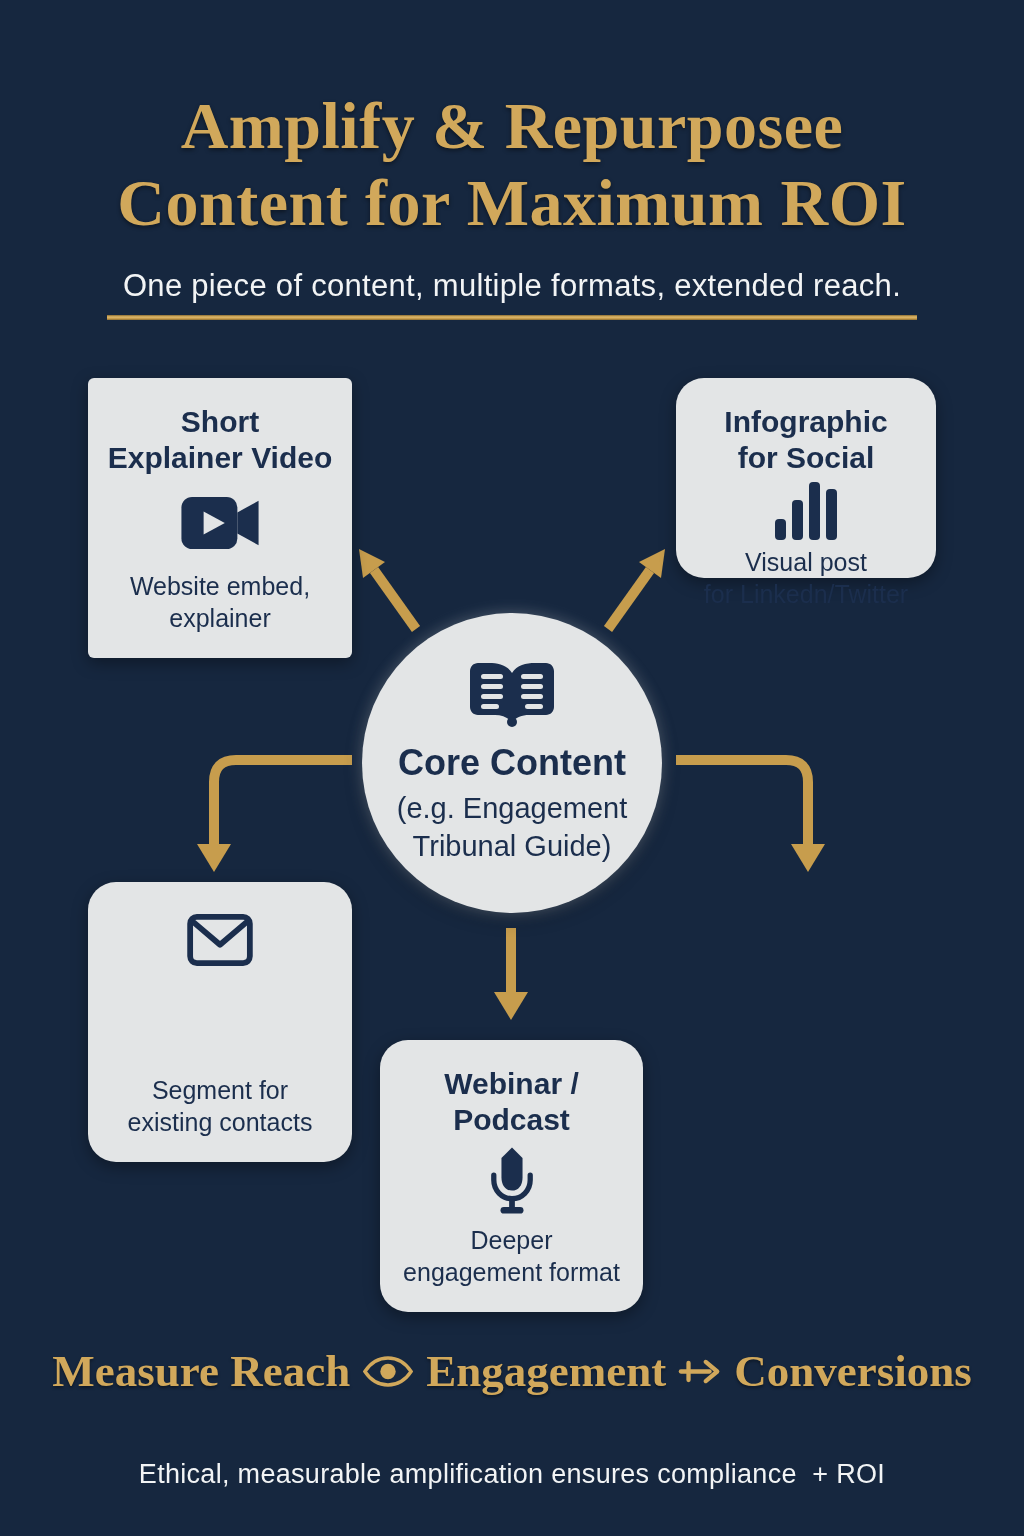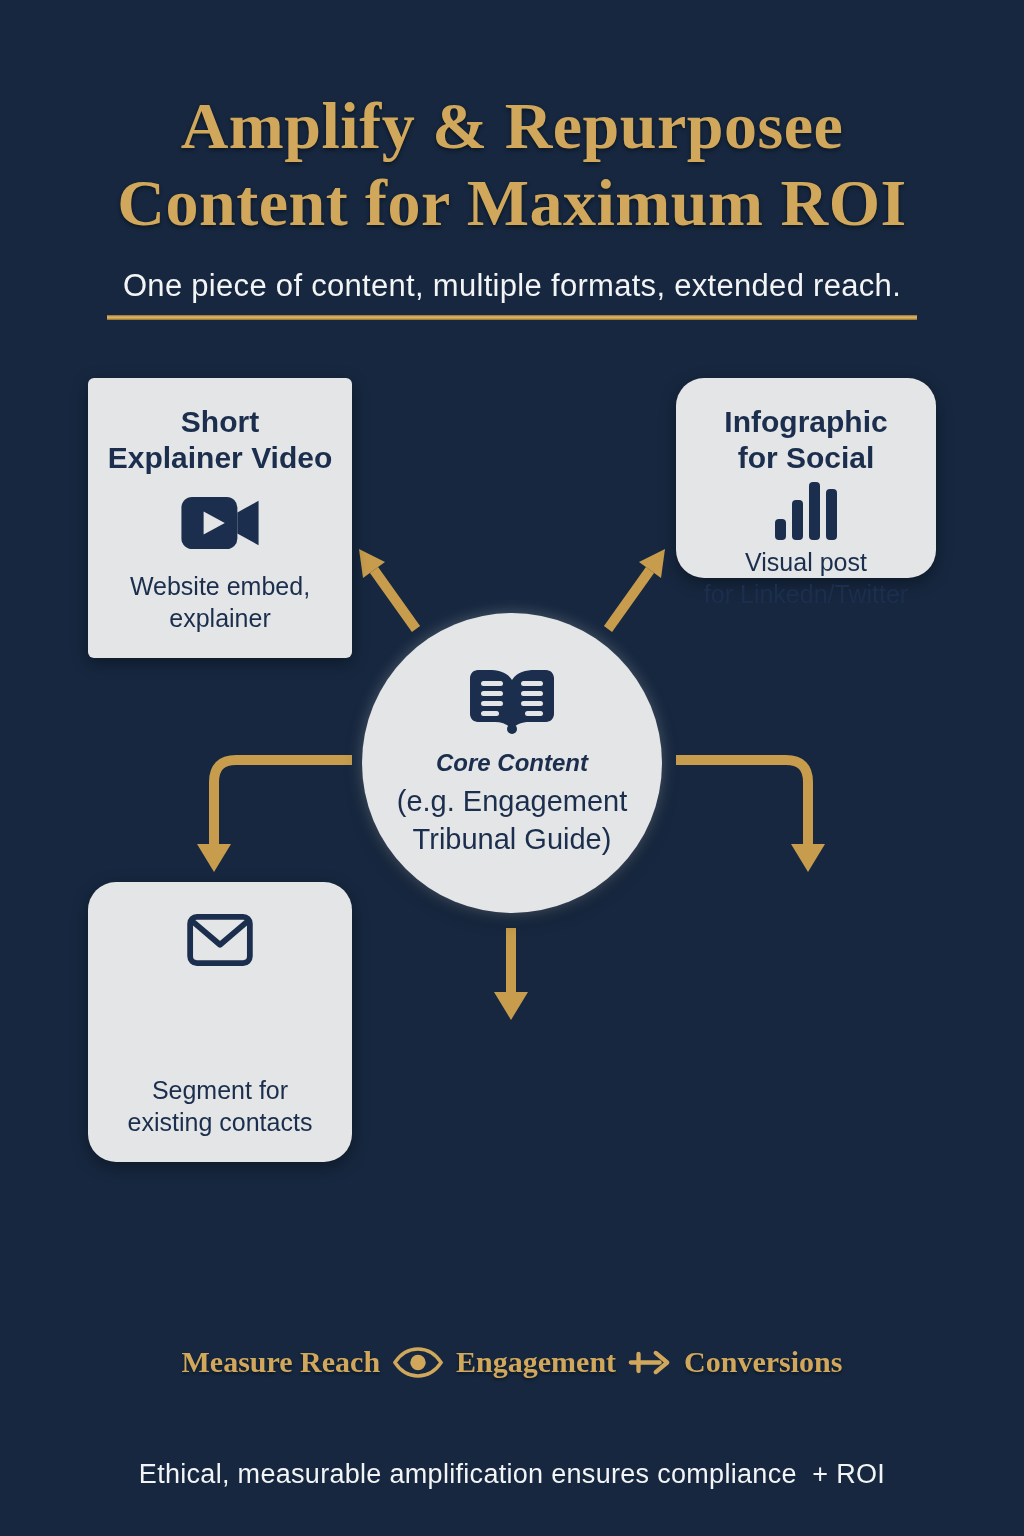--- a/index.html
+++ b/index.html
@@ -35,27 +35,27 @@
   .node-tr{left:676px;top:378px;width:260px;height:200px;}
   .node-bl{left:88px;top:882px;width:264px;height:280px;}
   .node-br{left:676px;top:882px;width:260px;height:280px;}
   .node-bc{left:380px;top:1040px;width:263px;height:272px;}
   .hub{
     position:absolute;left:362px;top:613px;width:300px;height:300px;border-radius:50%;
     background:#E3E5E6;display:flex;flex-direction:column;align-items:center;
     justify-content:center;text-align:center;color:#1B2E4D;
     box-shadow:0 0 16px rgba(220,230,240,.3),0 6px 18px rgba(0,0,0,.3);
   }
-  .hub-title{font-size:24px;font-weight:700;margin-top:12px;font-style:italic;}
+  .hub-title{font-size:36px;font-weight:700;margin-top:12px;}
   .hub-sub{font-size:29px;line-height:1.3;white-space:pre-line;margin-top:6px;}
   .metrics{
     position:absolute;top:1345px;left:0;width:100%;
     display:flex;justify-content:center;align-items:center;gap:12px;
     font-family:"Liberation Serif","DejaVu Serif",serif;font-weight:700;
-    font-size:30px;color:#D1A85B;text-shadow:0 2px 3px rgba(0,0,0,.4);
+    font-size:45px;color:#D1A85B;text-shadow:0 2px 3px rgba(0,0,0,.4);
   }
   .note{
     position:absolute;top:1432px;left:0;width:100%;text-align:center;
     font-size:27px;color:#F2F4F5;white-space:pre-wrap;letter-spacing:.3px;
   }
 </style>
 </head>
 <body>
 
 <div class="canvas">
@@ -132,20 +132,32 @@
   <div class="node node-bl">
     <svg class="node-icon" width="66" height="52" viewBox="0 0 68 54">
       <rect x="3" y="3" width="62" height="48" rx="7" fill="none" stroke="#1B2E4D" stroke-width="6"></rect>
       <path d="M7 9 L34 32 L61 9" fill="none" stroke="#1B2E4D" stroke-width="6" stroke-linecap="round" stroke-linejoin="round"></path>
     </svg>
     <div class="node-caption">Segment for
 existing contacts</div>
   </div>
 
 
+  <div class="node node-bc">
+    <div class="node-title">Webinar /
+Podcast</div>
+    <svg class="node-icon" width="46" height="72" viewBox="0 0 48 74">
+      <path d="M24 2 L35 13 V33 C35 41.8 30.5 47 24 47 C17.5 47 13 41.8 13 33 V13 Z" fill="#1B2E4D"></path>
+      <path d="M5 31 v5 c0 11 8.5 19.5 19 19.5 s19 -8.5 19 -19.5 v-5" fill="none" stroke="#1B2E4D" stroke-width="5.5" stroke-linecap="round"></path>
+      <rect x="21" y="56" width="6" height="9" fill="#1B2E4D"></rect>
+      <rect x="12" y="64" width="24" height="7" rx="3.5" fill="#1B2E4D"></rect>
+    </svg>
+    <div class="node-caption">Deeper
+engagement format</div>
+  </div>
 
   <div class="metrics">
     <span>Measure Reach</span>
     <svg width="52" height="33" viewBox="0 0 54 34">
       <path d="M3 17 C11 5 20 3 27 3 C34 3 43 5 51 17 C43 29 34 31 27 31 C20 31 11 29 3 17 Z" fill="none" stroke="#D1A85B" stroke-width="3.5"></path>
       <circle cx="27" cy="17" r="8" fill="#D1A85B"></circle>
     </svg>
     <span>Engagement</span>
     <svg width="44" height="29" viewBox="0 0 46 30">
       <g fill="none" stroke="#D1A85B" stroke-width="4.5" stroke-linecap="round" stroke-linejoin="round">

